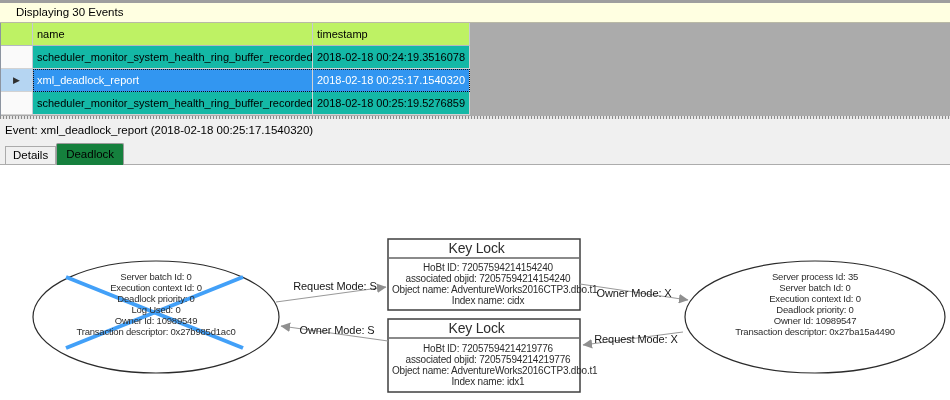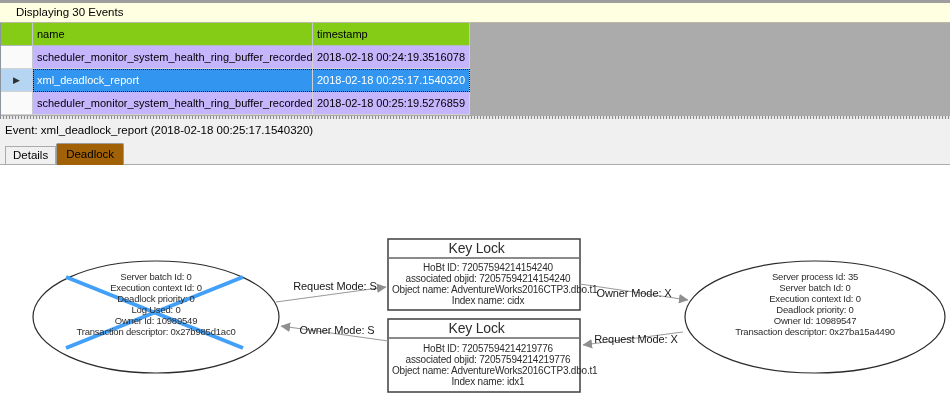--- a/index.html
+++ b/index.html
@@ -15,46 +15,46 @@
   }
 
   
   .grid { position:absolute; top:23px; left:0; width:950px; height:93px;
           background:var(--grid-bg); border-left:1px solid #8c94a0; }
   .g-row { display:flex; height:23px; }
   .g-sel { width:32px; height:23px; background:#fafafa;
            border-right:1px solid #c4c8d4; border-bottom:1px solid #d2d2d2;
            display:flex; align-items:center; justify-content:center; }
   .cells { display:flex; }
-  .g-cell { height:23px; background:#c4b5fd; color:#000; font-size:11px; line-height:22px;
+  .g-cell { height:23px; background:#14b8a6; color:#000; font-size:11px; line-height:22px;
             padding-left:4px; white-space:nowrap; overflow:hidden;
             border-right:1px solid #d2d2d2; border-bottom:1px solid #d2d2d2; }
   .col-name { width:280px; }
   .col-ts   { width:157px; }
   .g-header .g-cell, .g-header .g-sel {
-    background:#84cc16; border-right:1px solid #c4c8d4; border-bottom:1px solid #b4b8c4;
+    background:#bef264; border-right:1px solid #c4c8d4; border-bottom:1px solid #b4b8c4;
   }
   .row-selected .g-cell { background:var(--selection); color:#fff; border-bottom-color:var(--selection); }
   .row-selected .cells { outline:1px dotted #111; outline-offset:-1px; }
   .row-selected .g-sel { background:var(--selection-light); }
   .cur-arrow { font-size:9px; color:#2f2f2f; line-height:1; }
 
   
   .splitter { position:absolute; top:116px; left:0; width:950px; height:3px;
               background:repeating-linear-gradient(90deg,#8a8a8a 0 1px,#e6e6e6 1px 3px); }
 
   
   .lower-chrome { position:absolute; top:119px; left:0; width:950px; height:45px; background:var(--chrome-bg); }
   .event-bar { height:22px; font-size:11.5px; color:#000; line-height:22px; padding-left:5px; }
   .tabstrip { position:absolute; left:0; bottom:0; width:758px; height:23px;
               display:flex; align-items:flex-end; padding-left:5px; }
   .tab { font-size:11.5px; color:#000; white-space:nowrap; cursor:default; }
   .tab.inactive { height:18px; line-height:17px; padding:0 7px; background:#f0f0f0;
                   border:1px solid #ababab; border-bottom:none; }
-  .tab.active { height:22px; line-height:21px; padding:0 9px; background:#a16207;
+  .tab.active { height:22px; line-height:21px; padding:0 9px; background:#15803d;
                 border:1px solid #9b9b9b; border-bottom:none; position:relative; z-index:3;
                 margin-bottom:-1px; border-radius:2px 2px 0 0; }
 
   
   .tab-content { position:absolute; top:164px; left:0; width:950px; height:236px;
                  background:#fff; border-top:1px solid #acacac; }
   .graph-layer { position:absolute; top:0; left:0; width:950px; height:400px; z-index:1; }
 
   .gtext { position:absolute; z-index:2; text-align:center; color:#2d2d2d;
            letter-spacing:-0.2px; white-space:nowrap; }

